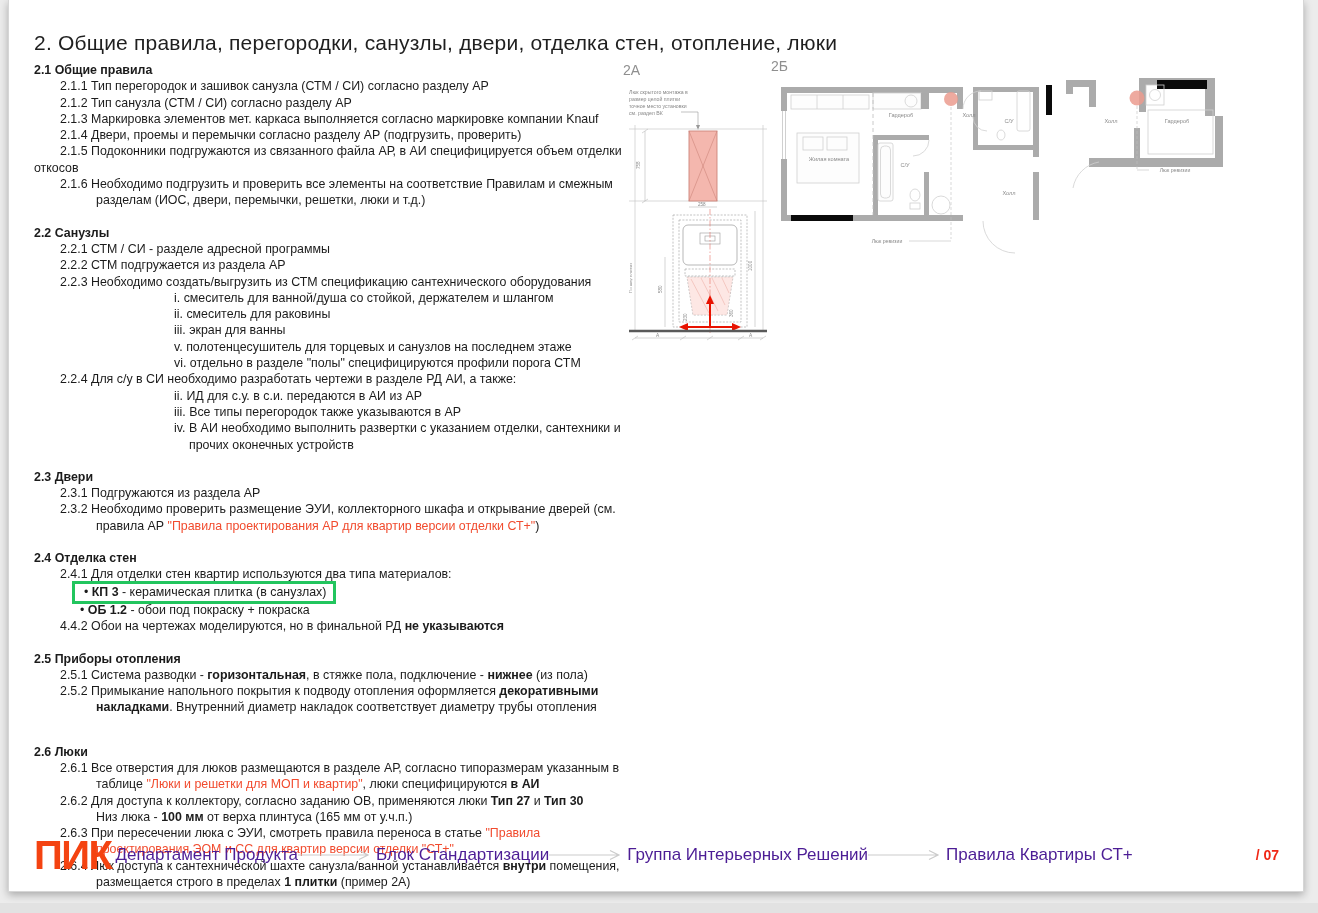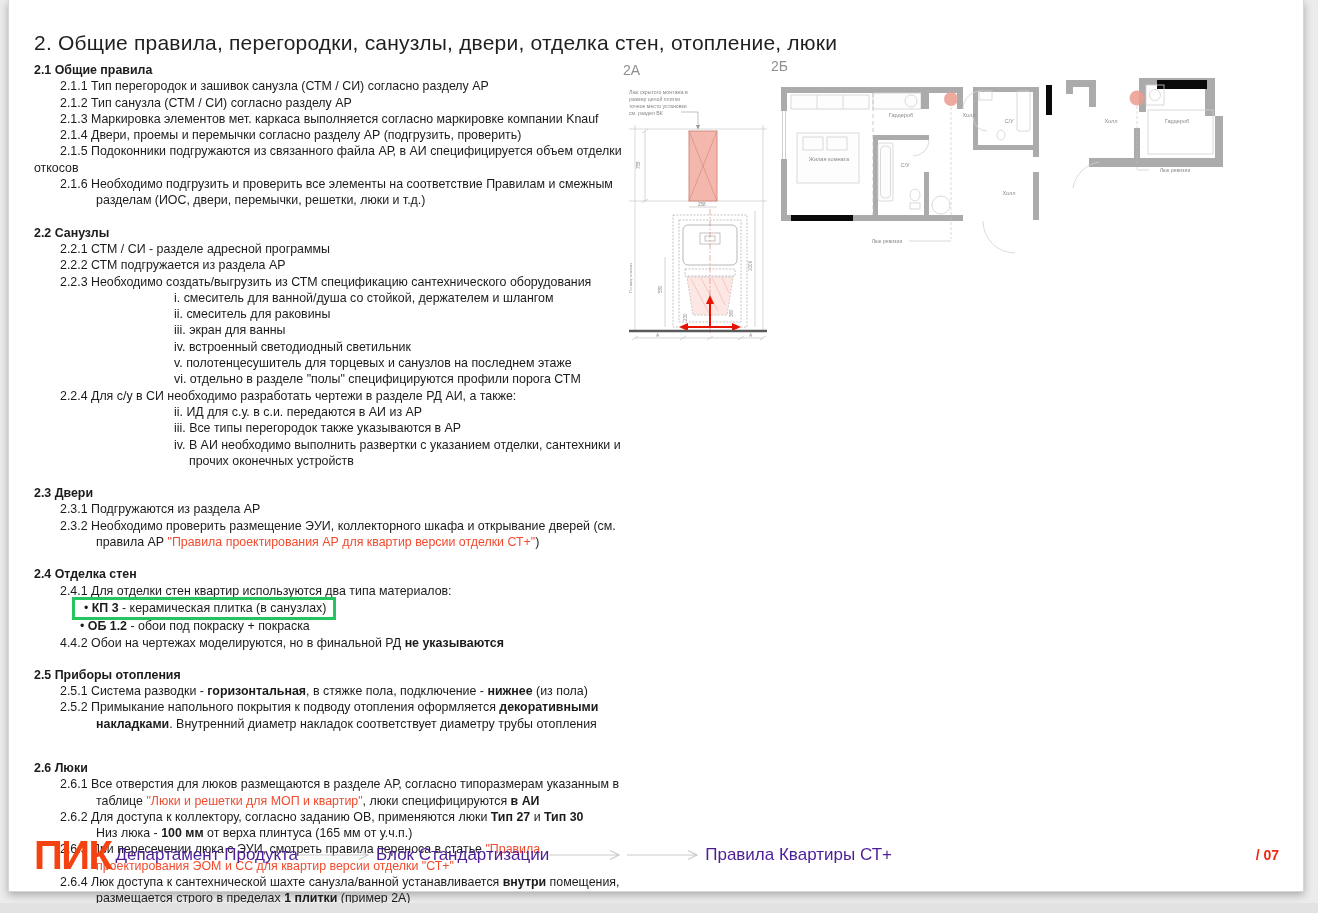--- a/index.html
+++ b/index.html
@@ -75,21 +75,20 @@
         <div class="item ind1"><span><span>2.1.6 Необходимо подгрузить и проверить все элементы на соответствие Правилам и смежным разделам (ИОС, двери, перемычки, решетки, люки и т.д.)</span></span></div>
       </div>
       <div class="section">
         <div class="sec-h">2.2 Санузлы</div>
         <div class="item ind1"><span><span>2.2.1 СТМ / СИ -  разделе адресной программы</span></span></div>
         <div class="item ind1"><span><span>2.2.2 СТМ подгружается из раздела АР</span></span></div>
         <div class="item ind1"><span><span>2.2.3 Необходимо создать/выгрузить из СТМ спецификацию сантехнического оборудования</span></span></div>
         <div class="item ind2"><span><span>i. смеситель для ванной/душа со стойкой, держателем и шлангом</span></span></div>
         <div class="item ind2"><span><span>ii. смеситель для раковины</span></span></div>
         <div class="item ind2"><span><span>iii. экран для ванны</span></span></div>
-        <div class="item ind2"><span><span>iv. встроенный светодиодный светильник</span></span></div>
         <div class="item ind2"><span><span>v. полотенцесушитель для торцевых и санузлов на последнем этаже</span></span></div>
         <div class="item ind2"><span><span>vi. отдельно в разделе "полы" специфицируются профили порога СТМ</span></span></div>
         <div class="item ind1"><span><span>2.2.4 Для с/у в СИ необходимо разработать чертежи в разделе РД АИ, а также:</span></span></div>
         <div class="item ind2"><span><span>ii. ИД для с.у. в с.и. передаются в АИ из АР</span></span></div>
         <div class="item ind2"><span><span>iii. Все типы перегородок также указываются в АР</span></span></div>
         <div class="item ind2"><span><span>iv. В АИ необходимо выполнить развертки с указанием отделки, сантехники и прочих оконечных устройств</span></span></div>
       </div>
       <div class="section">
         <div class="sec-h">2.3 Двери</div>
         <div class="item ind1"><span><span>2.3.1 Подгружаются из раздела АР</span></span></div>
@@ -297,20 +296,21 @@
   <div class="footer">
     <div class="pik-logo">ПИК</div>
     <span class="bc-item">Департамент Продукта</span>
     <svg class="bc-arrow" width="78" height="12" viewBox="0 0 78 12">
         <path d="M0 6 H69 M61 1.5 L70 6 L61 10.5" stroke="#cbcbcb" stroke-width="1.2" fill="none"></path>
       </svg>
     <span class="bc-item">Блок Стандартизации</span>
     <svg class="bc-arrow" width="78" height="12" viewBox="0 0 78 12">
         <path d="M0 6 H69 M61 1.5 L70 6 L61 10.5" stroke="#cbcbcb" stroke-width="1.2" fill="none"></path>
       </svg>
+    <span class="bc-item">Группа Интерьерных Решений</span>
     <svg class="bc-arrow" width="78" height="12" viewBox="0 0 78 12">
         <path d="M0 6 H69 M61 1.5 L70 6 L61 10.5" stroke="#cbcbcb" stroke-width="1.2" fill="none"></path>
       </svg>
     <span class="bc-item">Правила Квартиры СТ+</span>
     <span class="page-num">/ 07</span>
   </div>
 
 </div>
 <div class="bottom-strip"></div>
 

